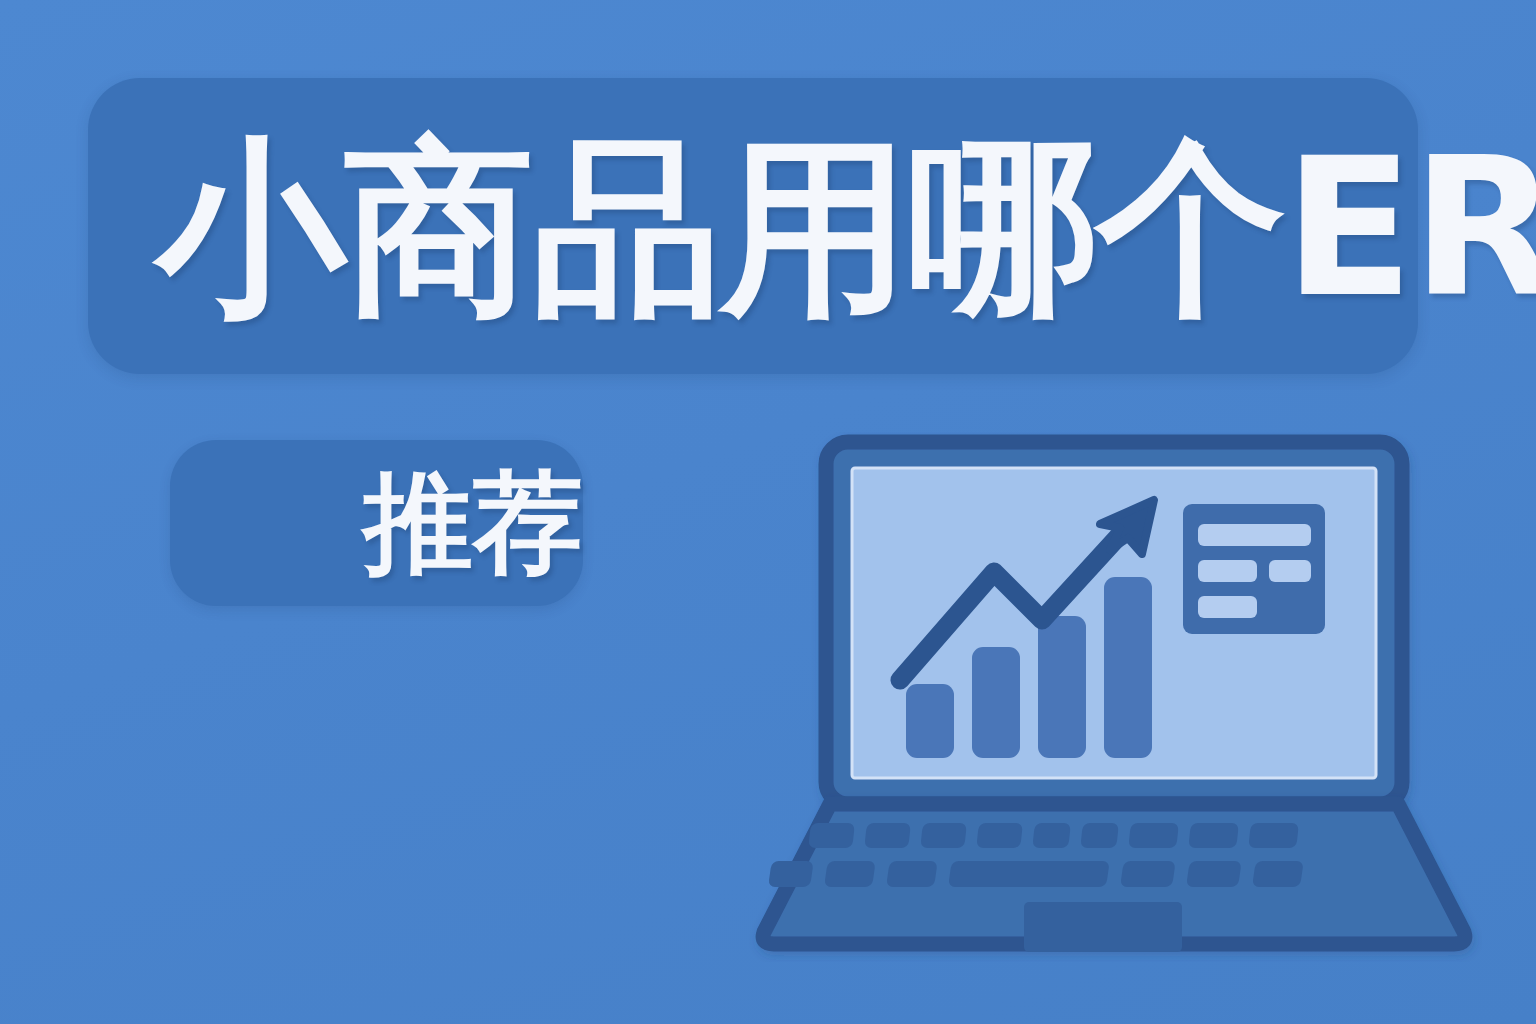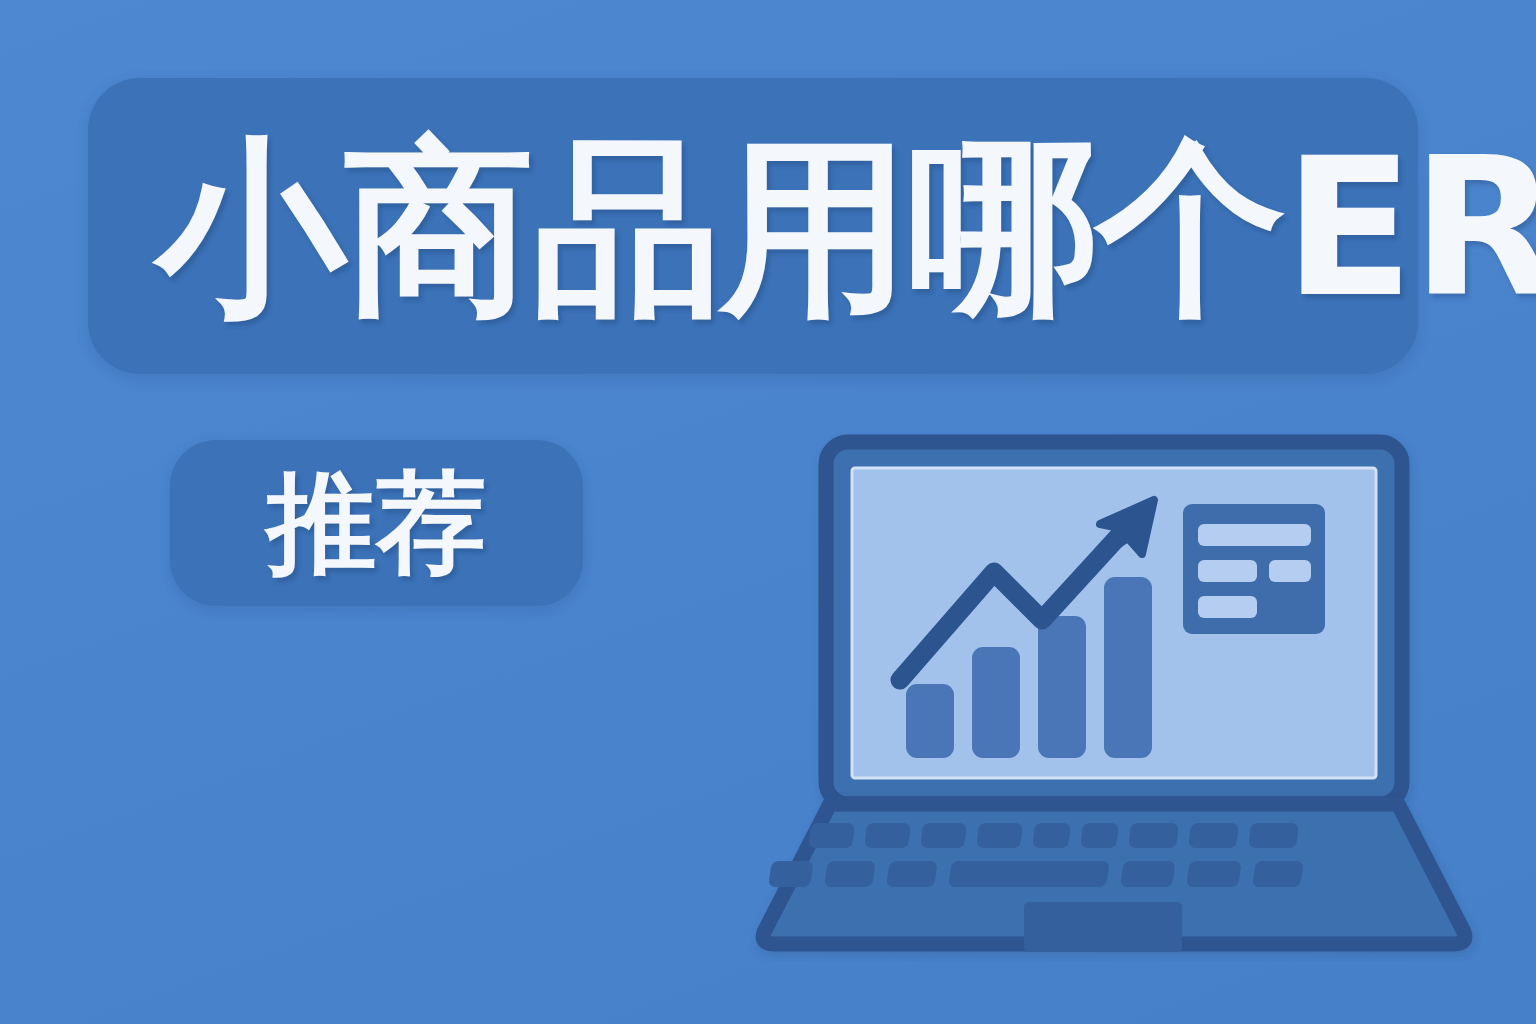--- a/index.html
+++ b/index.html
@@ -60,21 +60,21 @@
     border-radius: 46px;
     box-shadow: 0 4px 12px rgba(22,50,92,0.13);
   }
   #subtitle-text {
     position: absolute;
     left: 0;
     top: 0;
     width: 413px;
     height: 166px;
     line-height: 166px;
-    text-align: center;
+    text-align: right;
     color: #f4f7fc;
     font-size: 110px;
     font-weight: 700;
     text-shadow: 3px 4px 4px rgba(28,58,105,0.30);
     font-family: "DejaVu Sans", "Liberation Sans", sans-serif;
   }
 
   
   #laptop {
     position: absolute;

